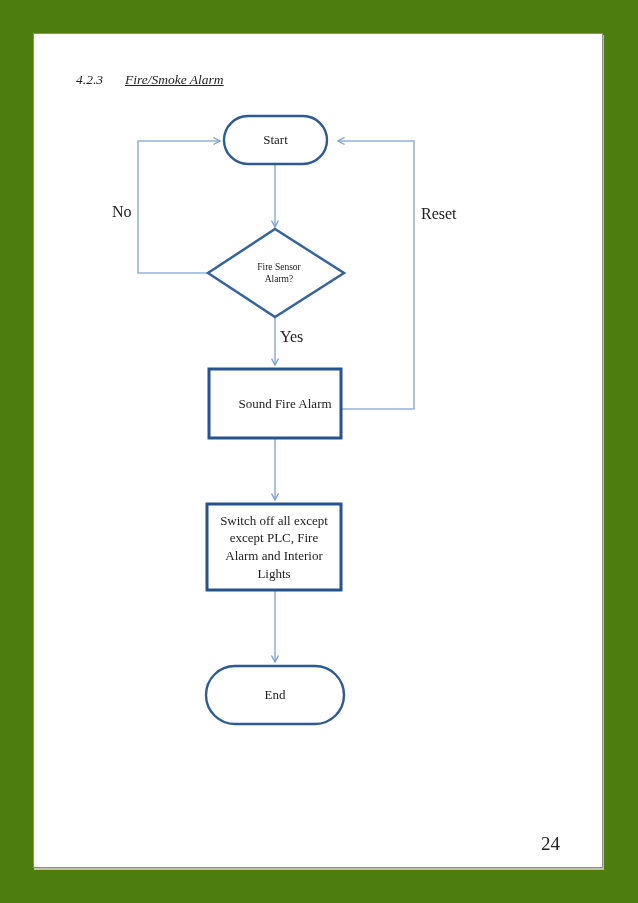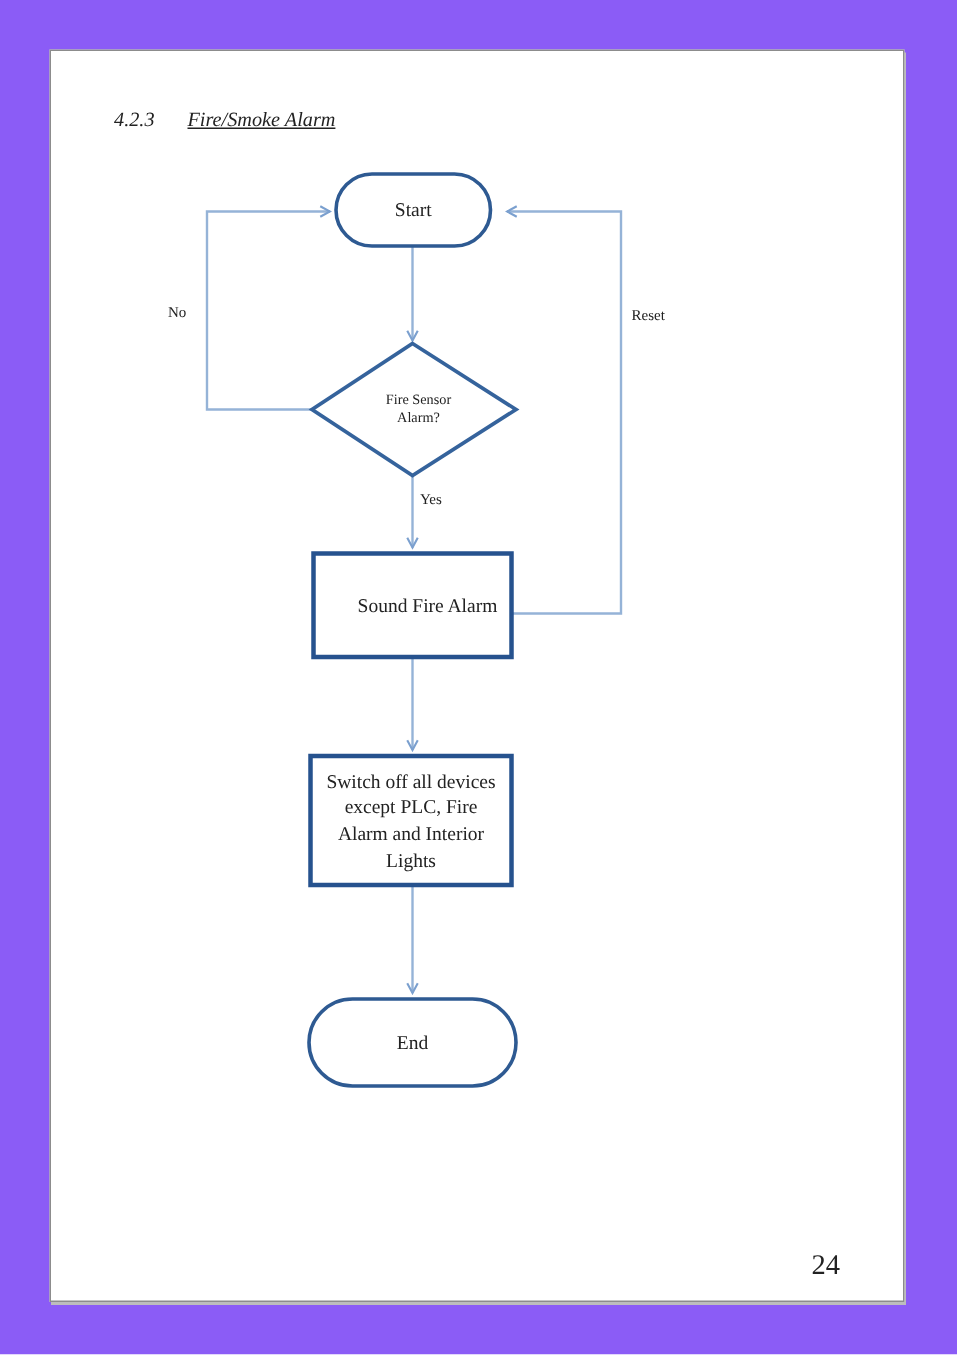--- a/index.html
+++ b/index.html
@@ -4,21 +4,21 @@
 <style>
   html, body {
     margin: 0;
     padding: 0;
     background: #ffffff;
   }
   .canvas {
     position: relative;
     width: 638px;
     height: 903px;
-    background: #8b5cf6;
+    background: #4d7c0f;
     font-family: "Liberation Serif", serif;
     color: #222222;
     overflow: hidden;
   }
   .page {
     position: absolute;
     left: 33px;
     top: 33px;
     width: 570px;
     height: 835px;
@@ -56,21 +56,21 @@
     line-height: 1.35;
     color: #222222;
     border-radius: 18px;
   }
   .node-label.small {
     font-size: 9.5px;
     line-height: 1.3;
   }
   .edge-label {
     position: absolute;
-    font-size: 10px;
+    font-size: 16px;
     color: #222222;
     white-space: nowrap;
   }
   .page-number {
     position: absolute;
     right: 42px;
     bottom: 12px;
     font-size: 19px;
   }
   .lines span { display: block; }
@@ -112,21 +112,21 @@
       <div>
         <span>Fire Sensor</span>
         <span>Alarm?</span>
       </div>
     </div>
 
     <div class="node-label" style="left:175px; top:335px; width:152px; height:69px;">Sound Fire Alarm</div>
 
     <div class="node-label lines" style="left:173px; top:470px; width:134px; height:86px;">
       <div>
-        <span>Switch off all devices</span>
+        <span>Switch off all except</span>
         <span>except PLC, Fire</span>
         <span>Alarm and Interior</span>
         <span>Lights</span>
       </div>
     </div>
 
     <div class="node-label" style="left:172px; top:632px; width:138px; height:58px;">End</div>
 
     <div class="edge-label" style="left:78px; top:169px;">No</div>
     <div class="edge-label" style="left:387px; top:171px;">Reset</div>

